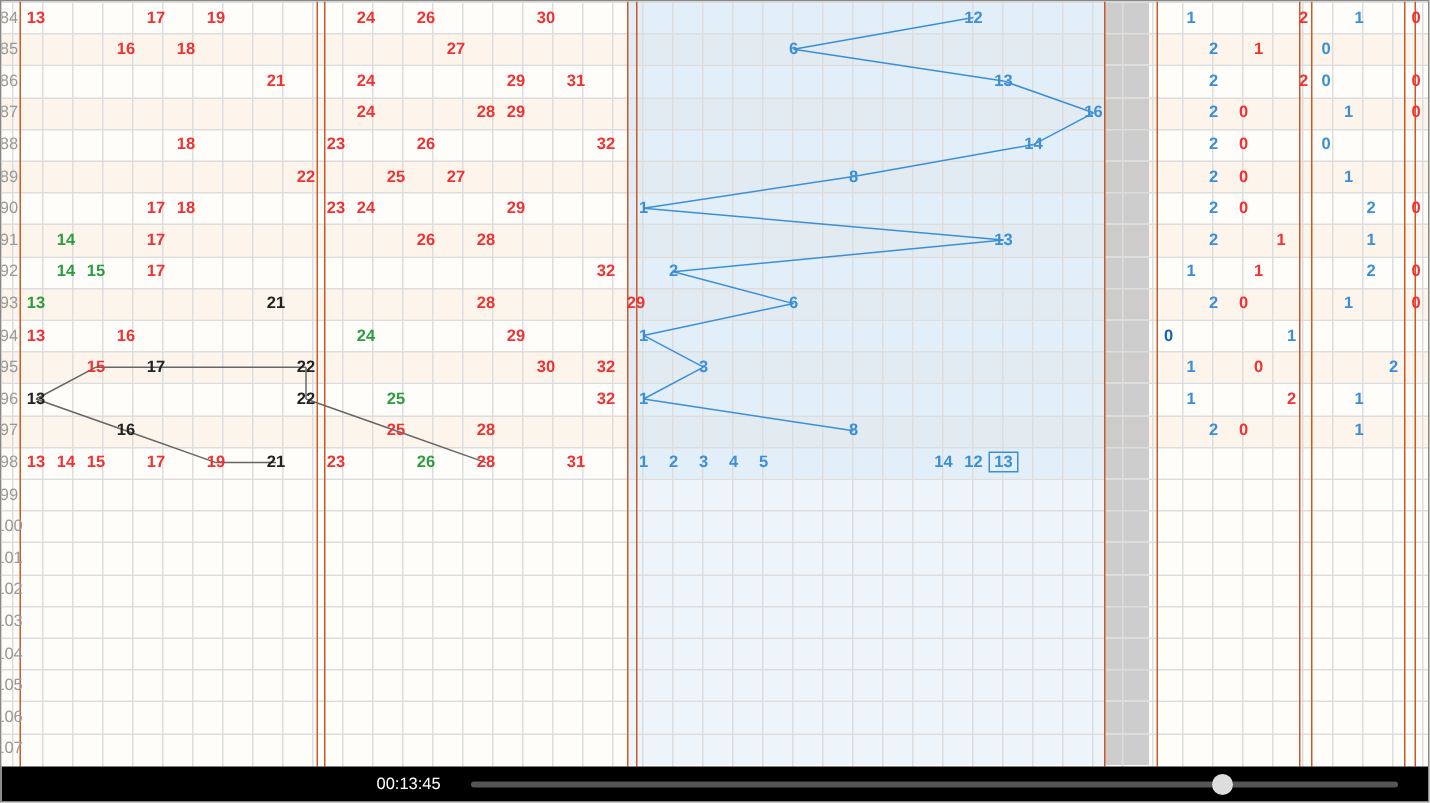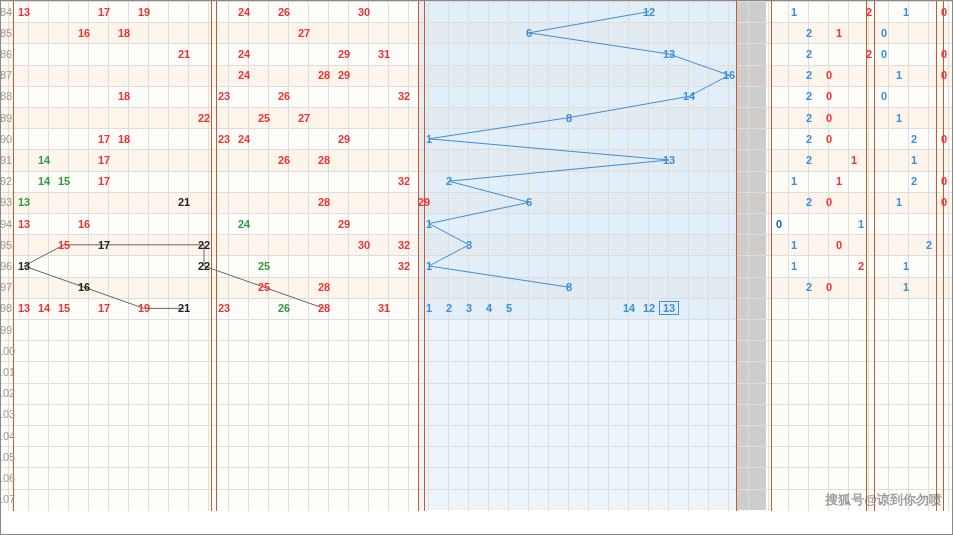--- a/index.html
+++ b/index.html
@@ -400,14 +400,19 @@
       <div class="num black" style="left: 183px; top: 307.4px;">21</div>
       <div class="num cyan" style="left: 428px; top: 307.4px;">1</div>
       <div class="num cyan" style="left: 448px; top: 307.4px;">2</div>
       <div class="num cyan" style="left: 468px; top: 307.4px;">3</div>
       <div class="num cyan" style="left: 488px; top: 307.4px;">4</div>
       <div class="num cyan" style="left: 508px; top: 307.4px;">5</div>
       <div class="num cyan" style="left: 628px; top: 307.4px;">14</div>
       <div class="num cyan" style="left: 648px; top: 307.4px;">12</div>
       <div class="num cyan box" style="left: 668px; top: 307.4px;">13</div>
     </div>
-  <div class="watermark">搜狐号@谅到你勿喷</div>
+  <div class="playbar">
+    <span class="playtime">00:13:45</span>
+    <div class="slider">
+      <div class="knob"></div>
+    </div>
+  </div>
 </div>
 
 </body></html>

